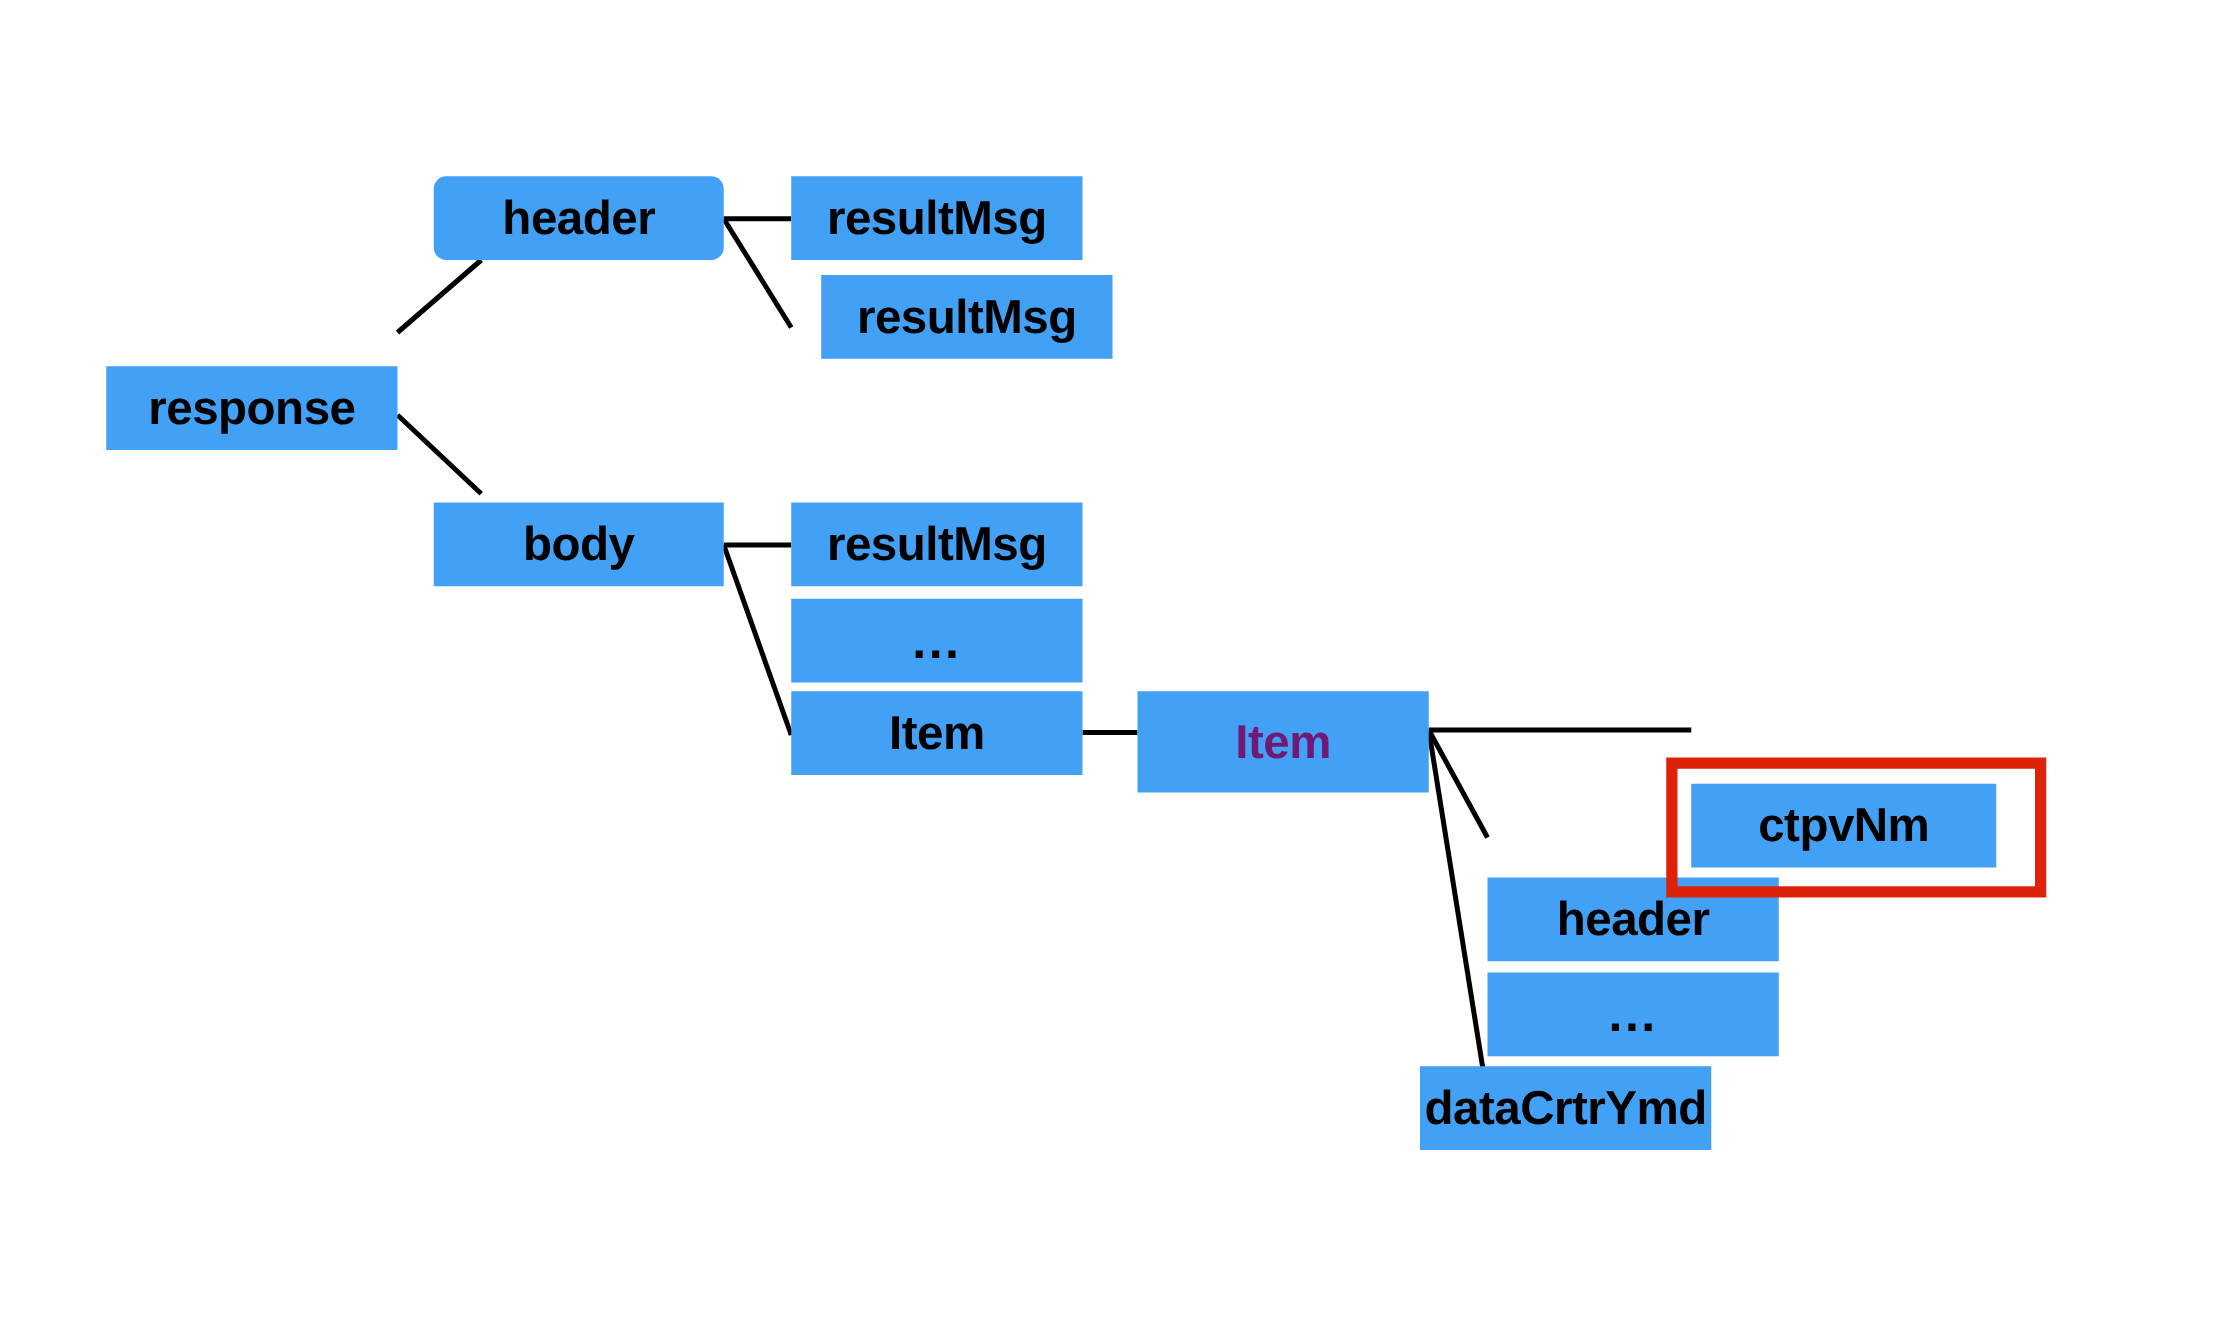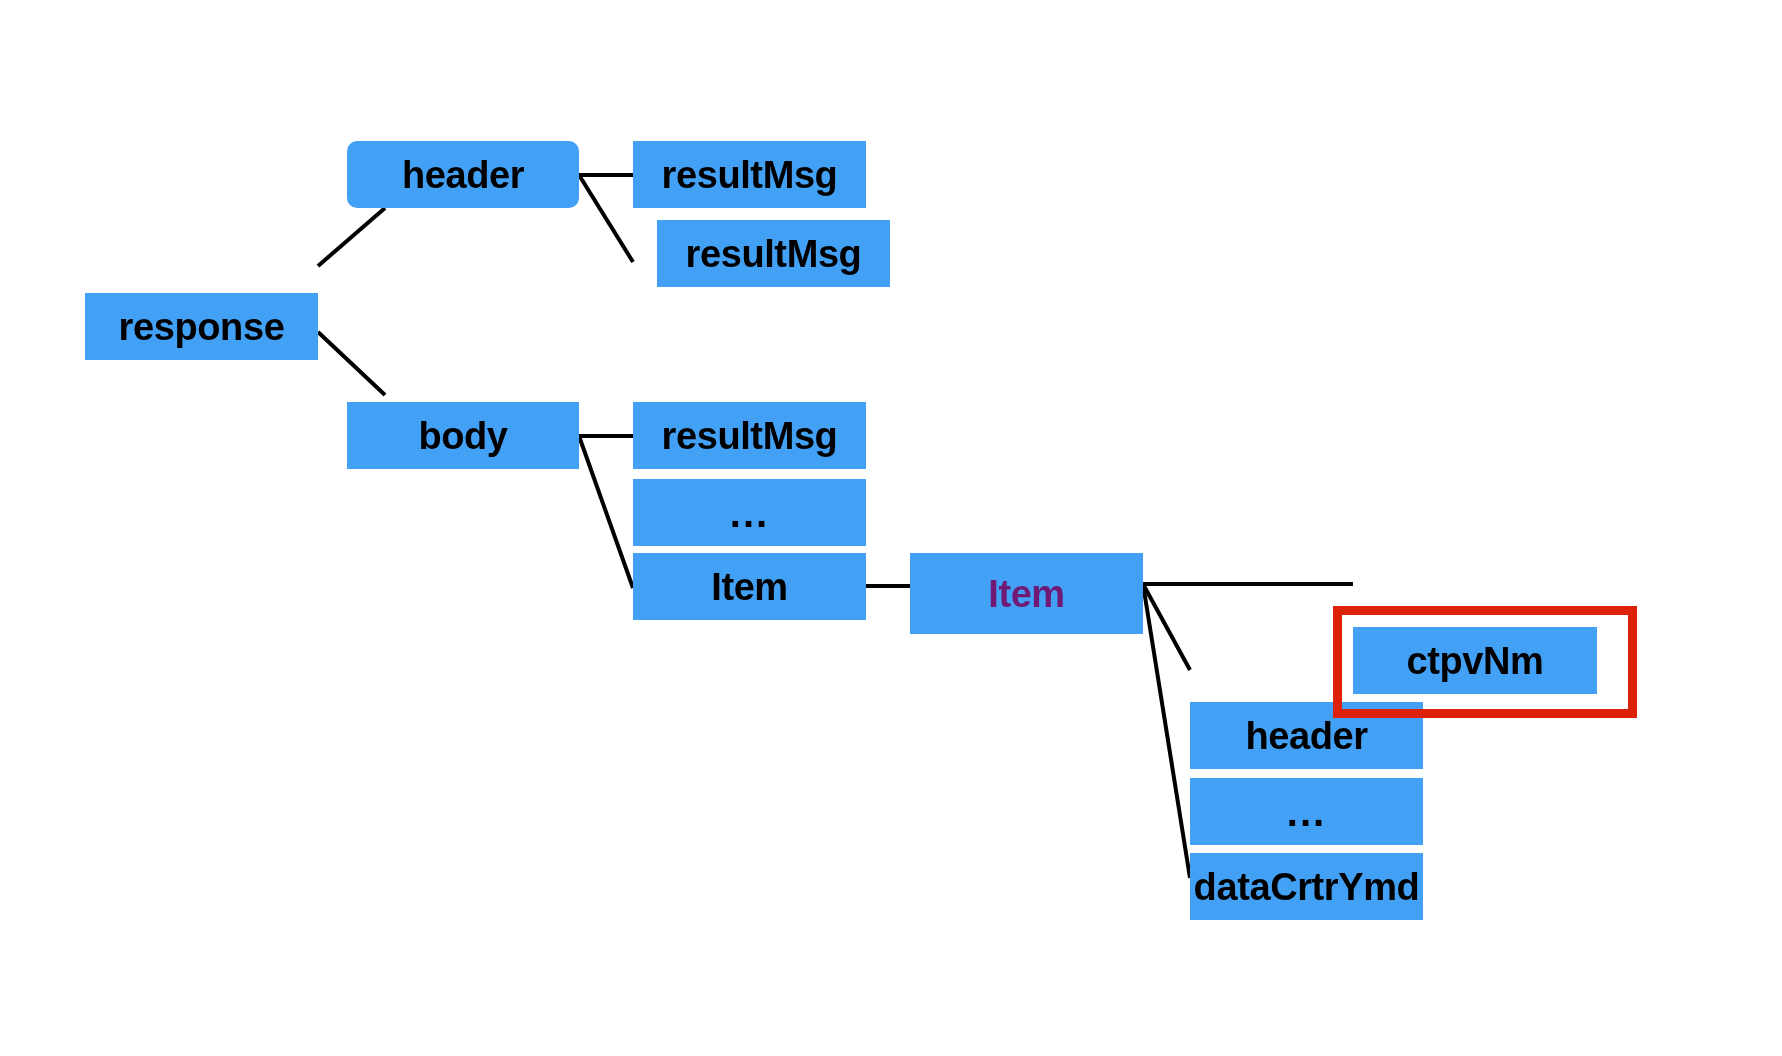--- a/index.html
+++ b/index.html
@@ -72,16 +72,16 @@
       <div class="node" style="left: 347px; top: 402px; width: 232px; height: 67px; background: rgb(66, 160, 245); color: rgb(0, 0, 0);">body</div>
       <div class="node" style="left: 633px; top: 141px; width: 233px; height: 67px; background: rgb(66, 160, 245); color: rgb(0, 0, 0);">resultMsg</div>
       <div class="node" style="left: 657px; top: 220px; width: 233px; height: 67px; background: rgb(66, 160, 245); color: rgb(0, 0, 0);">resultMsg</div>
       <div class="node" style="left: 633px; top: 402px; width: 233px; height: 67px; background: rgb(66, 160, 245); color: rgb(0, 0, 0);">resultMsg</div>
       <div class="node ellipsis" style="left: 633px; top: 479px; width: 233px; height: 67px; background: rgb(66, 160, 245); color: rgb(0, 0, 0);">...</div>
       <div class="node" style="left: 633px; top: 553px; width: 233px; height: 67px; background: rgb(66, 160, 245); color: rgb(0, 0, 0);">Item</div>
       <div class="node" style="left: 910px; top: 553px; width: 233px; height: 81px; background: rgb(66, 160, 245); color: #701a75;">Item</div>
       <div class="node" style="left: 1353px; top: 627px; width: 244px; height: 67px; background: rgb(66, 160, 245); color: rgb(0, 0, 0);">ctpvNm</div>
       <div class="node" style="left: 1190px; top: 702px; width: 233px; height: 67px; background: rgb(66, 160, 245); color: rgb(0, 0, 0);">header</div>
       <div class="node ellipsis" style="left: 1190px; top: 778px; width: 233px; height: 67px; background: rgb(66, 160, 245); color: rgb(0, 0, 0);">...</div>
-      <div class="node" style="left: 1190px; top: 853px; width: 233px; height: 67px; background: rgb(66, 160, 245); color: rgb(0, 0, 0);">dataCrtrYmd</div>
+      <div class="node" style="left: 1136px; top: 853px; width: 233px; height: 67px; background: rgb(66, 160, 245); color: rgb(0, 0, 0);">dataCrtrYmd</div>
       <div class="highlight-frame" style="left: 1333px; top: 606px; width: 304px; height: 112px; border-color: rgb(221, 34, 9);"></div>
     </div>
 </div>
 
 </body></html>

